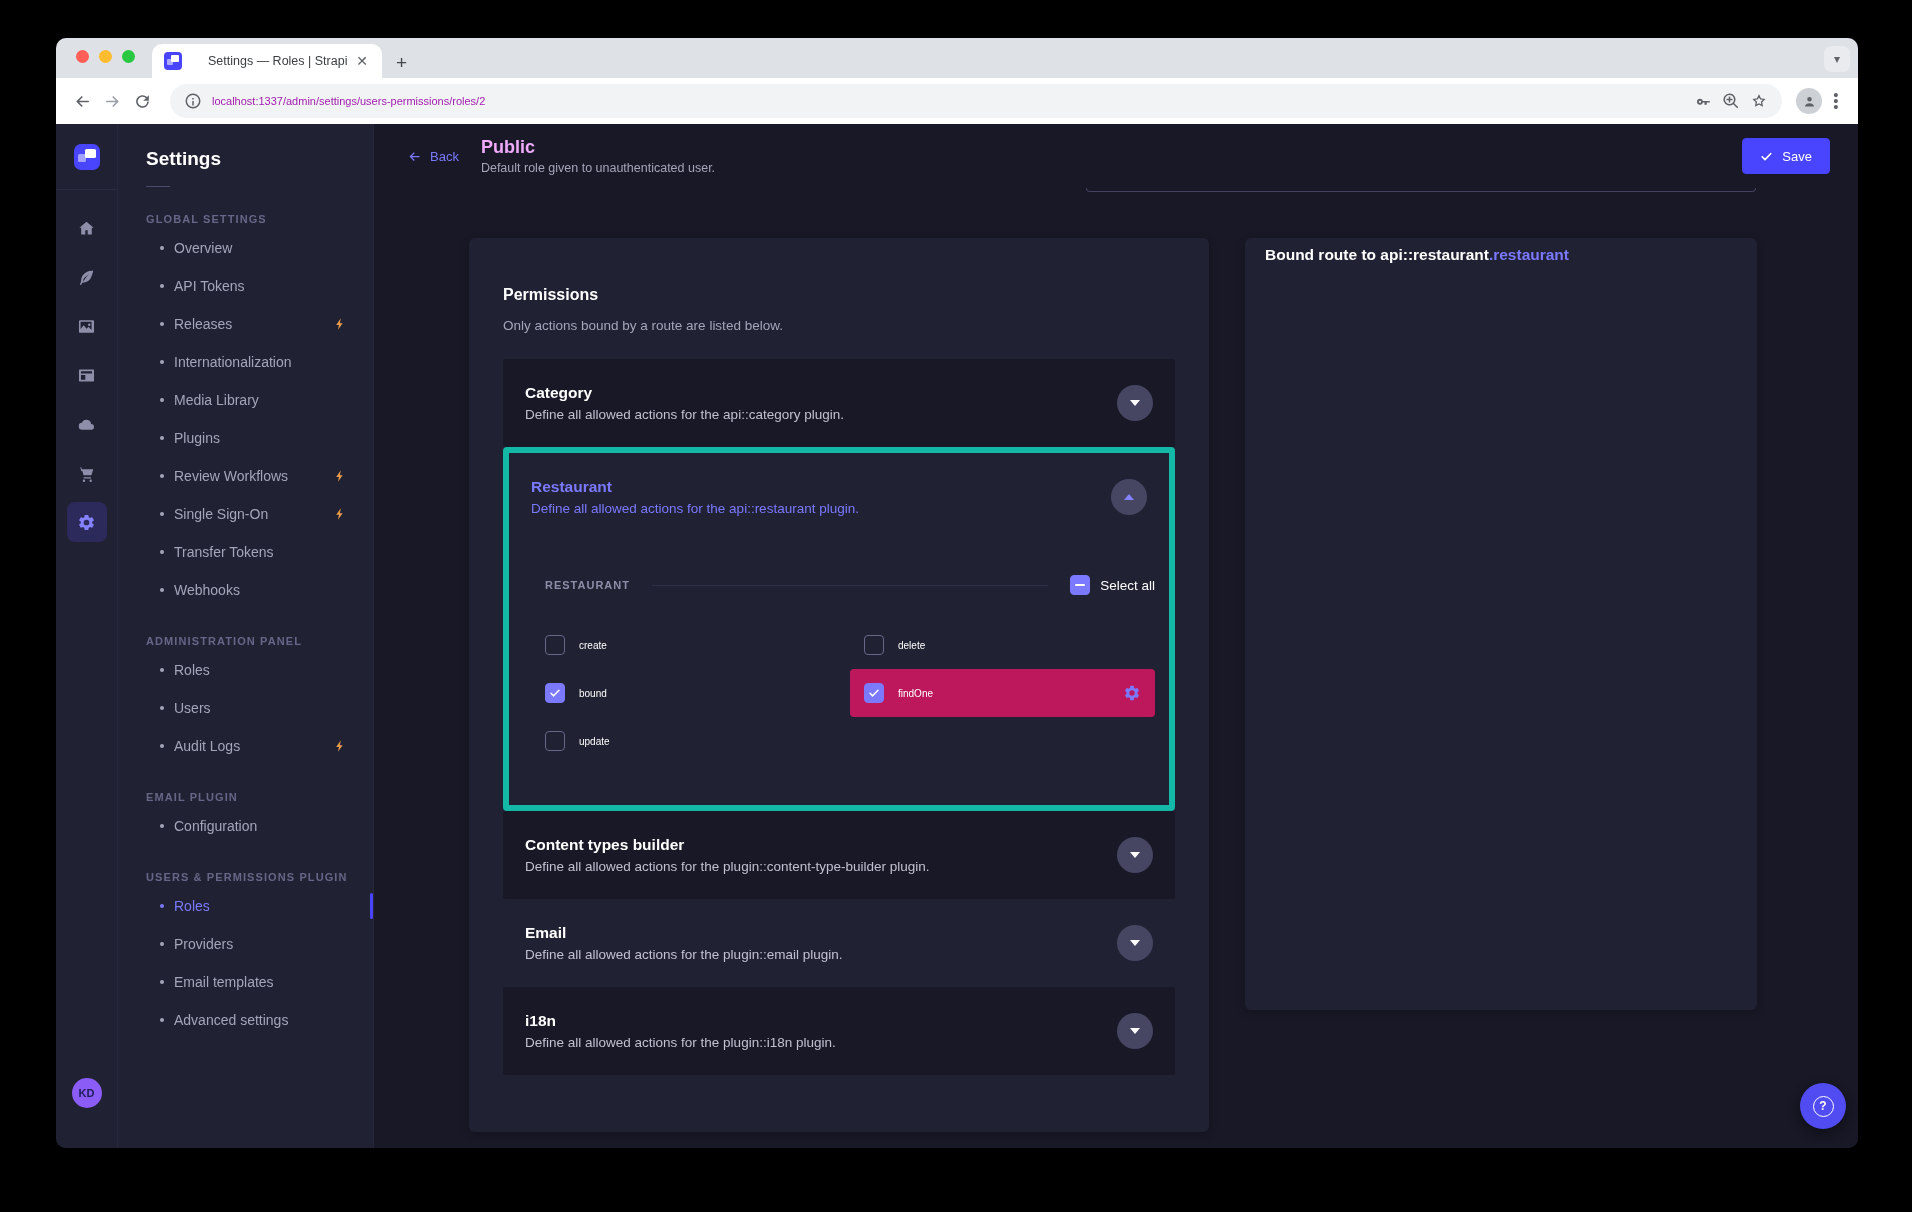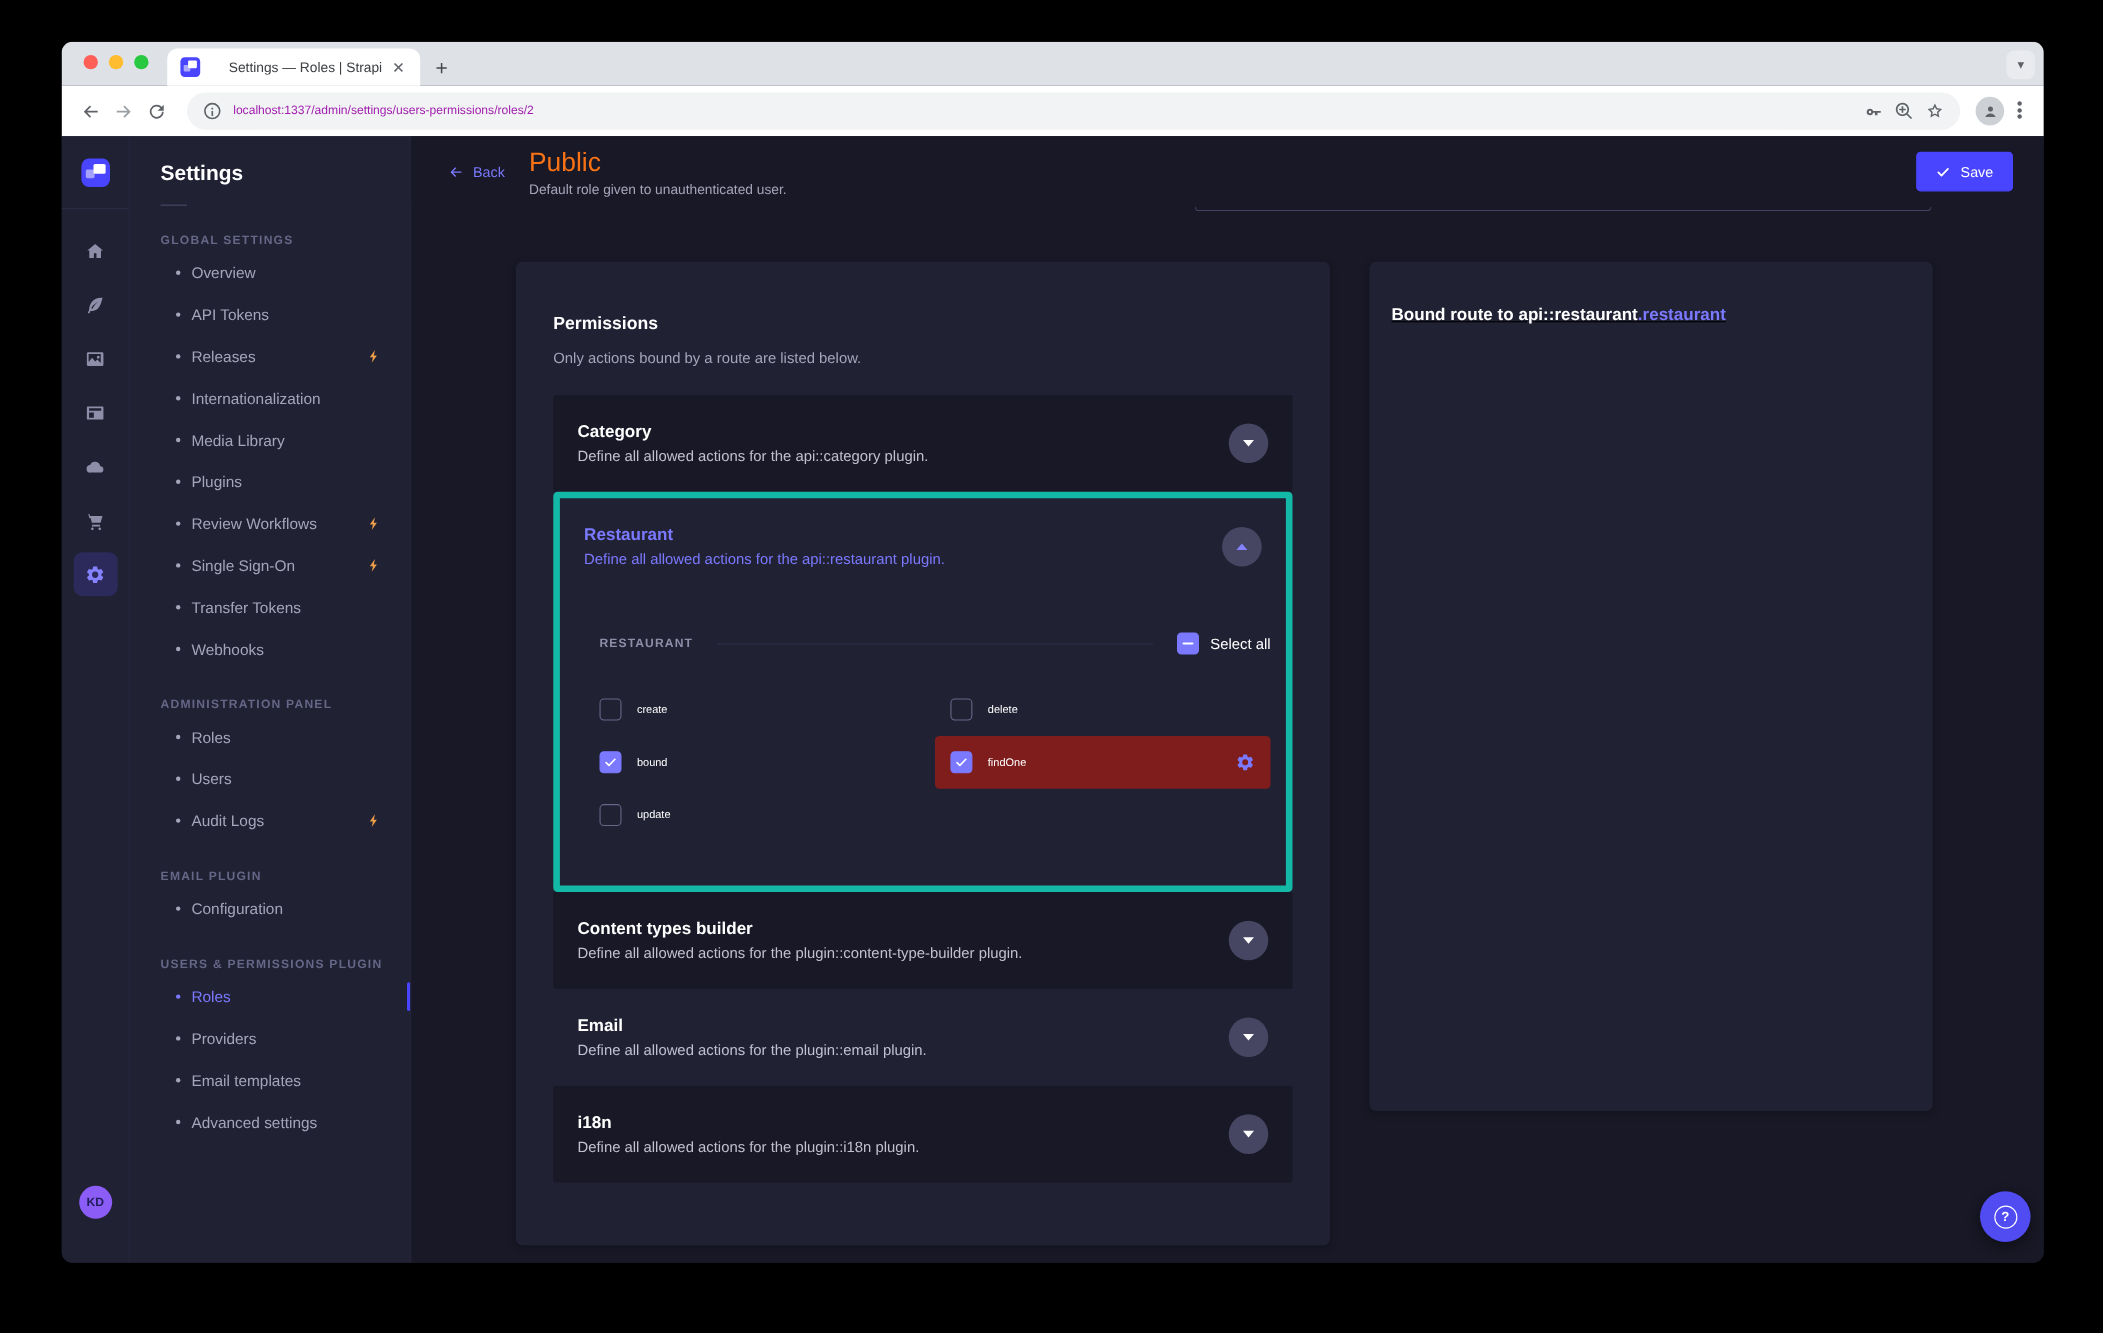--- a/index.html
+++ b/index.html
@@ -58,21 +58,21 @@
   .nav-item .bolt svg { width:14px; height:14px; }
   .nav-item.active { color:#7b79ff; }
   .nav-item.active .bullet { background:#7b79ff; }
   .nav-item.active::after { content:""; position:absolute; right:0; top:6px; width:3px; height:26px; background:#4945ff; border-radius:2px; }
 
   .main { flex:1; position:relative; background:#181826; min-width:0; }
   .page-header { position:absolute; left:0; top:0; right:0; height:64px; background:#181826; display:flex; align-items:center; padding:0 28px 0 33px; z-index:3; }
   .back { display:flex; align-items:center; gap:8px; color:#7b79ff; font-size:13px; cursor:default; }
   .back svg { width:15px; height:15px; }
   .hd-titles { margin-left:22px; }
-  .hd-title { color:#f97316; font-size:24px; font-weight:400; }
+  .hd-title { color:#f0abfc; font-size:18px; font-weight:700; }
   .hd-sub { color:#a5a5ba; font-size:12.5px; margin-top:3px; }
   .save-btn { margin-left:auto; height:36px; padding:0 17px; background:#4945ff; border:1px solid #4945ff; border-radius:4px; color:#fff; font-size:13px; display:flex; align-items:center; gap:9px; cursor:default; }
   .save-btn svg { width:13px; height:13px; }
 
   .remnant { position:absolute; left:712px; top:50px; width:670px; height:18px; border:1px solid #43435f; border-top:none; border-radius:0 0 4px 4px; z-index:1; }
 
   .panel { position:absolute; top:114px; background:#212134; border-radius:6px; box-shadow:0 2px 8px rgba(0,0,0,.18); }
   .panel-perm { left:95px; width:740px; height:894px; padding:48px 34px 0; }
   .perm-title { color:#fff; font-size:16px; font-weight:600; }
   .perm-sub { color:#a5a5ba; font-size:13.5px; margin-top:14px; }
@@ -93,25 +93,25 @@
   .group-line { flex:1; height:1px; background:#2e2e48; margin:0 22px; }
   .selall { display:flex; align-items:center; gap:10px; color:#fff; font-size:13.5px; cursor:default; }
   .cb { width:20px; height:20px; border-radius:4px; border:1px solid #666687; background:transparent; flex:none; display:flex; align-items:center; justify-content:center; cursor:default; }
   .cb.on { background:#7b79ff; border-color:#7b79ff; }
   .cb.on svg { width:12px; height:12px; color:#fff; }
   .cb.ind { background:#7b79ff; border-color:#7b79ff; }
   .cb.ind::after { content:""; width:10px; height:2.5px; background:#fff; border-radius:1px; }
   .perm-grid { margin-top:26px; display:grid; grid-template-columns:305px 1fr; grid-auto-rows:48px; }
   .pcell { display:flex; align-items:center; gap:14px; color:#fff; font-size:10px; }
   .pcell.c2 { padding:0 14px; }
-  .pcell.hl { background:#7f1d1d; border-radius:4px; }
+  .pcell.hl { background:#be185d; border-radius:4px; }
   .pcell .gear { margin-left:auto; color:#7b79ff; width:18px; height:18px; }
   .pcell .gear svg { width:18px; height:18px; }
 
-  .panel-route { left:871px; width:512px; height:772px; padding:40px 20px;text-decoration:underline; }
+  .panel-route { left:871px; width:512px; height:772px; padding:8px 20px; }
   .route-h { font-size:15.5px; font-weight:600; color:#fff; }
   .route-h .hl-purple { color:#7b79ff; }
   .route-box { margin-top:14px; height:40px; border:1px solid #4a4a6a; border-radius:4px; display:flex; align-items:stretch; overflow:hidden; }
   .route-method { width:52px; background:#181826; border-right:1px solid #4a4a6a; color:#66b7f1; font-size:12.5px; font-weight:700; display:flex; align-items:center; justify-content:center; flex:none; }
   .route-path { display:flex; align-items:center; padding-left:16px; font-size:13.5px; color:#fff; flex:1; }
   .route-path .param { color:#7a7a99; }
 
   .help-fab { position:absolute; left:1426px; top:959px; width:46px; height:46px; border-radius:50%; background:#514cf2; display:flex; align-items:center; justify-content:center; box-shadow:0 4px 12px rgba(0,0,0,.4); cursor:default; }
   .help-q { width:21px; height:21px; border:1.8px solid #fff; border-radius:50%; color:#fff; font-size:12px; font-weight:700; display:flex; align-items:center; justify-content:center; }
 </style>

